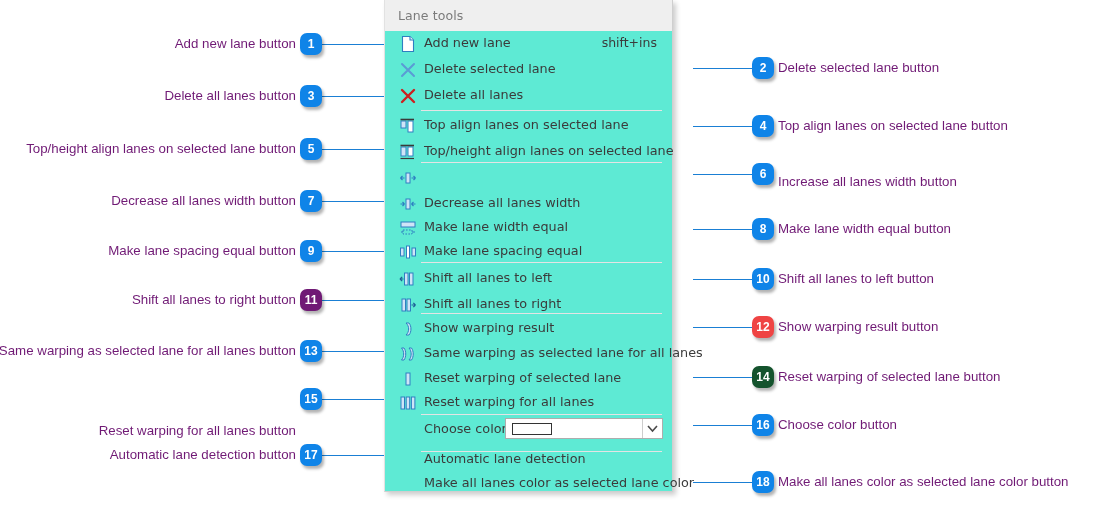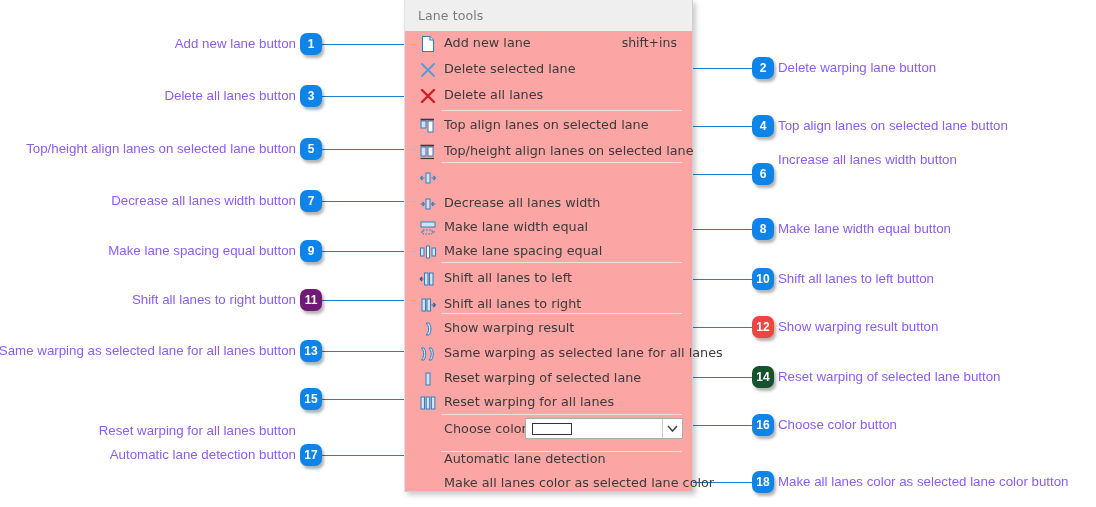--- a/index.html
+++ b/index.html
@@ -8,22 +8,22 @@
     width:1096px;height:507px;
     background:#ffffff;
     font-family:"Liberation Sans", sans-serif;
     overflow:hidden;
     position:relative;
   }
   #stage{position:absolute;left:0;top:0;width:1096px;height:507px;}
 
   
   #panel{
-    position:absolute;left:404px;top:0;width:289px;height:492px;
-    background:#fca5a5;
+    position:absolute;left:384px;top:0;width:289px;height:492px;
+    background:#5eead4;
     border-left:1px solid #e2e2e2;
     border-right:1px solid #cfcfcf;
     border-bottom:1px solid #cfcfcf;
     box-sizing:border-box;
     box-shadow:3px 3px 5px rgba(0,0,0,0.20);
   }
   #panel-header{
     position:absolute;left:0;top:0;right:0;height:31px;
     background:#efefef;
     box-sizing:border-box;
@@ -74,21 +74,21 @@
     background:#ffffff;border:1px solid #333333;box-sizing:border-box;
   }
   #color-arrow{
     position:absolute;right:0;top:0;width:19px;height:19px;
     border-left:1px solid #cdcdcd;background:#ffffff;
   }
   #color-arrow svg{position:absolute;left:4px;top:5px;}
 
   
   .callout-label{
-    position:absolute;font-size:13.3px;color:#8b5cf6;
+    position:absolute;font-size:13.3px;color:#701a75;
     font-family:"Liberation Sans", sans-serif;white-space:nowrap;
   }
   .badge{
     position:absolute;width:22px;height:22px;border-radius:7px;
     background:#0f84e8;
     box-shadow:2px 3px 3px rgba(0,0,0,0.30);
     color:#ffffff;font-size:12px;font-weight:bold;
     font-family:"Liberation Sans", sans-serif;
     text-align:center;line-height:22px;
   }
@@ -124,27 +124,27 @@
       <div class="badge" style="left: 300px; top: 340px; background: rgb(15, 132, 232);">13</div>
       <div class="callout-label" style="right: 800px; top: 343px;">Same warping as selected lane for all lanes button</div>
       <div class="leader" style="left: 322px; top: 399px; width: 82px; background: rgb(26, 127, 212);"></div>
       <div class="badge" style="left: 300px; top: 388px; background: rgb(15, 132, 232);">15</div>
       <div class="callout-label" style="right: 800px; top: 391px; margin-top: 32px;">Reset warping for all lanes button</div>
       <div class="leader" style="left: 322px; top: 455px; width: 82px; background: rgb(26, 127, 212);"></div>
       <div class="badge" style="left: 300px; top: 444px; background: rgb(15, 132, 232);">17</div>
       <div class="callout-label" style="right: 800px; top: 447px;">Automatic lane detection button</div>
       <div class="leader" style="left: 693px; top: 68px; width: 59px; background: rgb(26, 127, 212);"></div>
       <div class="badge" style="left: 752px; top: 57px; background: rgb(15, 132, 232);">2</div>
-      <div class="callout-label" style="left: 778px; top: 60px;">Delete warping lane button</div>
+      <div class="callout-label" style="left: 778px; top: 60px;">Delete selected lane button</div>
       <div class="leader" style="left: 693px; top: 126px; width: 59px; background: rgb(26, 127, 212);"></div>
       <div class="badge" style="left: 752px; top: 115px; background: rgb(15, 132, 232);">4</div>
       <div class="callout-label" style="left: 778px; top: 118px;">Top align  lanes on selected lane button</div>
       <div class="leader" style="left: 693px; top: 174px; width: 59px; background: rgb(26, 127, 212);"></div>
       <div class="badge" style="left: 752px; top: 163px; background: rgb(15, 132, 232);">6</div>
-      <div class="callout-label" style="left: 778px; top: 152px;">Increase all lanes width button</div>
+      <div class="callout-label" style="left: 778px; top: 174px;">Increase all lanes width button</div>
       <div class="leader" style="left: 693px; top: 229px; width: 59px; background: rgb(26, 127, 212);"></div>
       <div class="badge" style="left: 752px; top: 218px; background: rgb(15, 132, 232);">8</div>
       <div class="callout-label" style="left: 778px; top: 221px;">Make lane width equal button</div>
       <div class="leader" style="left: 693px; top: 279px; width: 59px; background: rgb(26, 127, 212);"></div>
       <div class="badge" style="left: 752px; top: 268px; background: rgb(15, 132, 232);">10</div>
       <div class="callout-label" style="left: 778px; top: 271px;">Shift all lanes to left button</div>
       <div class="leader" style="left: 693px; top: 327px; width: 59px; background: rgb(26, 127, 212);"></div>
       <div class="badge" style="left: 752px; top: 316px; background: #ef4444;">12</div>
       <div class="callout-label" style="left: 778px; top: 319px;">Show warping result button</div>
       <div class="leader" style="left: 693px; top: 377px; width: 59px; background: rgb(26, 127, 212);"></div>

